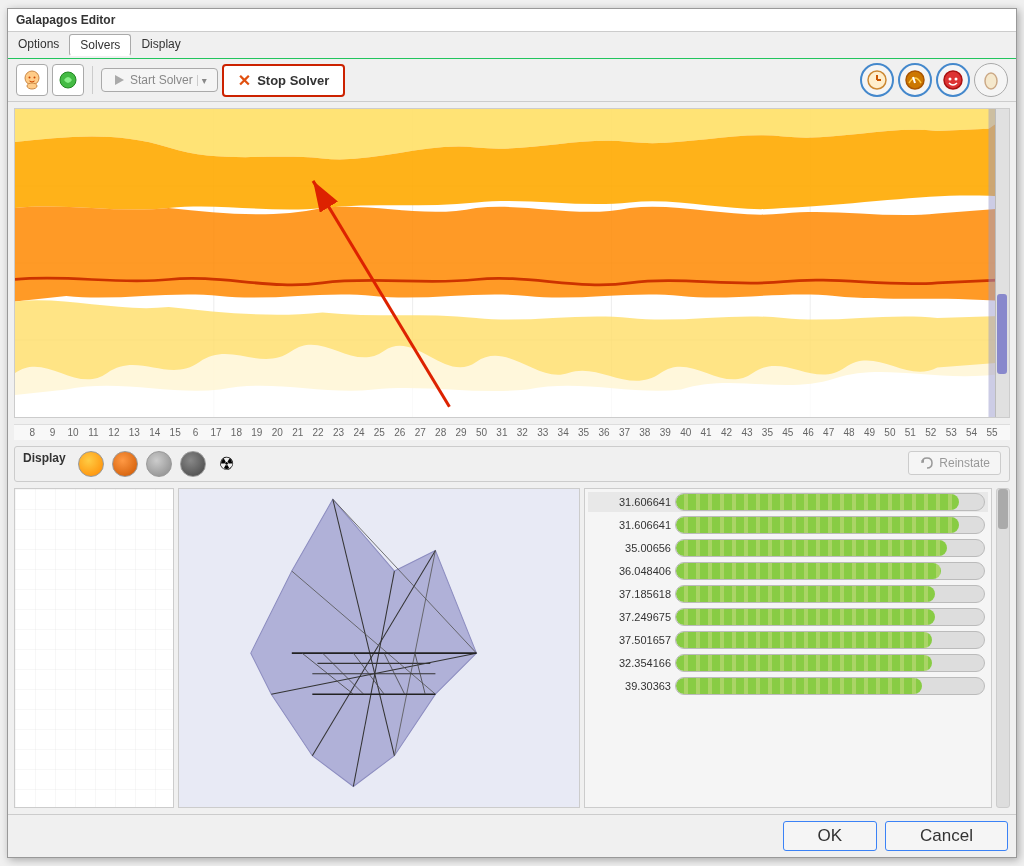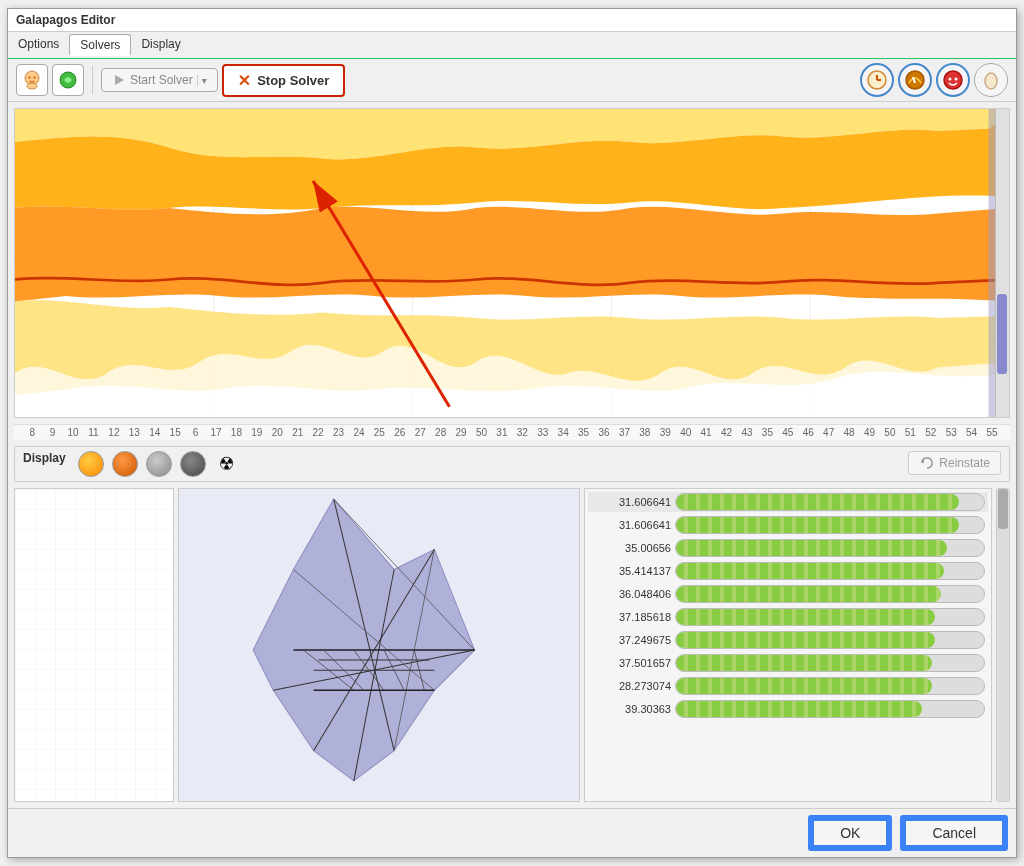--- a/index.html
+++ b/index.html
@@ -295,26 +295,26 @@
     }
     .bottom-bar {
       display: flex;
       justify-content: flex-end;
       gap: 8px;
       padding: 6px 8px;
       border-top: 1px solid #ccc;
       background: #f0f0f0;
     }
     .bottom-btn {
-      padding: 4px 26px;
-      border: 6px solid #3b82f6;
+      padding: 4px 34px;
+      border: 1px solid #3b82f6;
       border-radius: 3px;
       background: #f5f5f5;
       cursor: pointer;
-      font-size: 14px;
+      font-size: 17px;
       color: #333;
     }
     .arrow-overlay {
       position: absolute;
       top: 0; left: 0;
       width: 100%; height: 100%;
       pointer-events: none;
     }
     .chart-scrollbar {
       position: absolute;
@@ -586,26 +586,20 @@
               <div class="value-bar" style="width: 92%;"></div>
             </div>
           </div>
           <div class="value-row">
             <span class="value-label">35.00656</span>
             <div class="value-bar-container">
               <div class="value-bar" style="width: 88%;"></div>
             </div>
           </div>
           <div class="value-row">
-            <span class="value-label">35.414137</span>
-            <div class="value-bar-container">
-              <div class="value-bar" style="width: 87%;"></div>
-            </div>
-          </div>
-          <div class="value-row">
             <span class="value-label">36.048406</span>
             <div class="value-bar-container">
               <div class="value-bar" style="width: 86%;"></div>
             </div>
           </div>
           <div class="value-row">
             <span class="value-label">37.185618</span>
             <div class="value-bar-container">
               <div class="value-bar" style="width: 84%;"></div>
             </div>
@@ -616,21 +610,21 @@
               <div class="value-bar" style="width: 84%;"></div>
             </div>
           </div>
           <div class="value-row">
             <span class="value-label">37.501657</span>
             <div class="value-bar-container">
               <div class="value-bar" style="width: 83%;"></div>
             </div>
           </div>
           <div class="value-row">
-            <span class="value-label">28.273074</span>
+            <span class="value-label">32.354166</span>
             <div class="value-bar-container">
               <div class="value-bar" style="width: 83%;"></div>
             </div>
           </div>
           <div class="value-row">
             <span class="value-label">39.30363</span>
             <div class="value-bar-container">
               <div class="value-bar" style="width: 80%;"></div>
             </div>
           </div>

